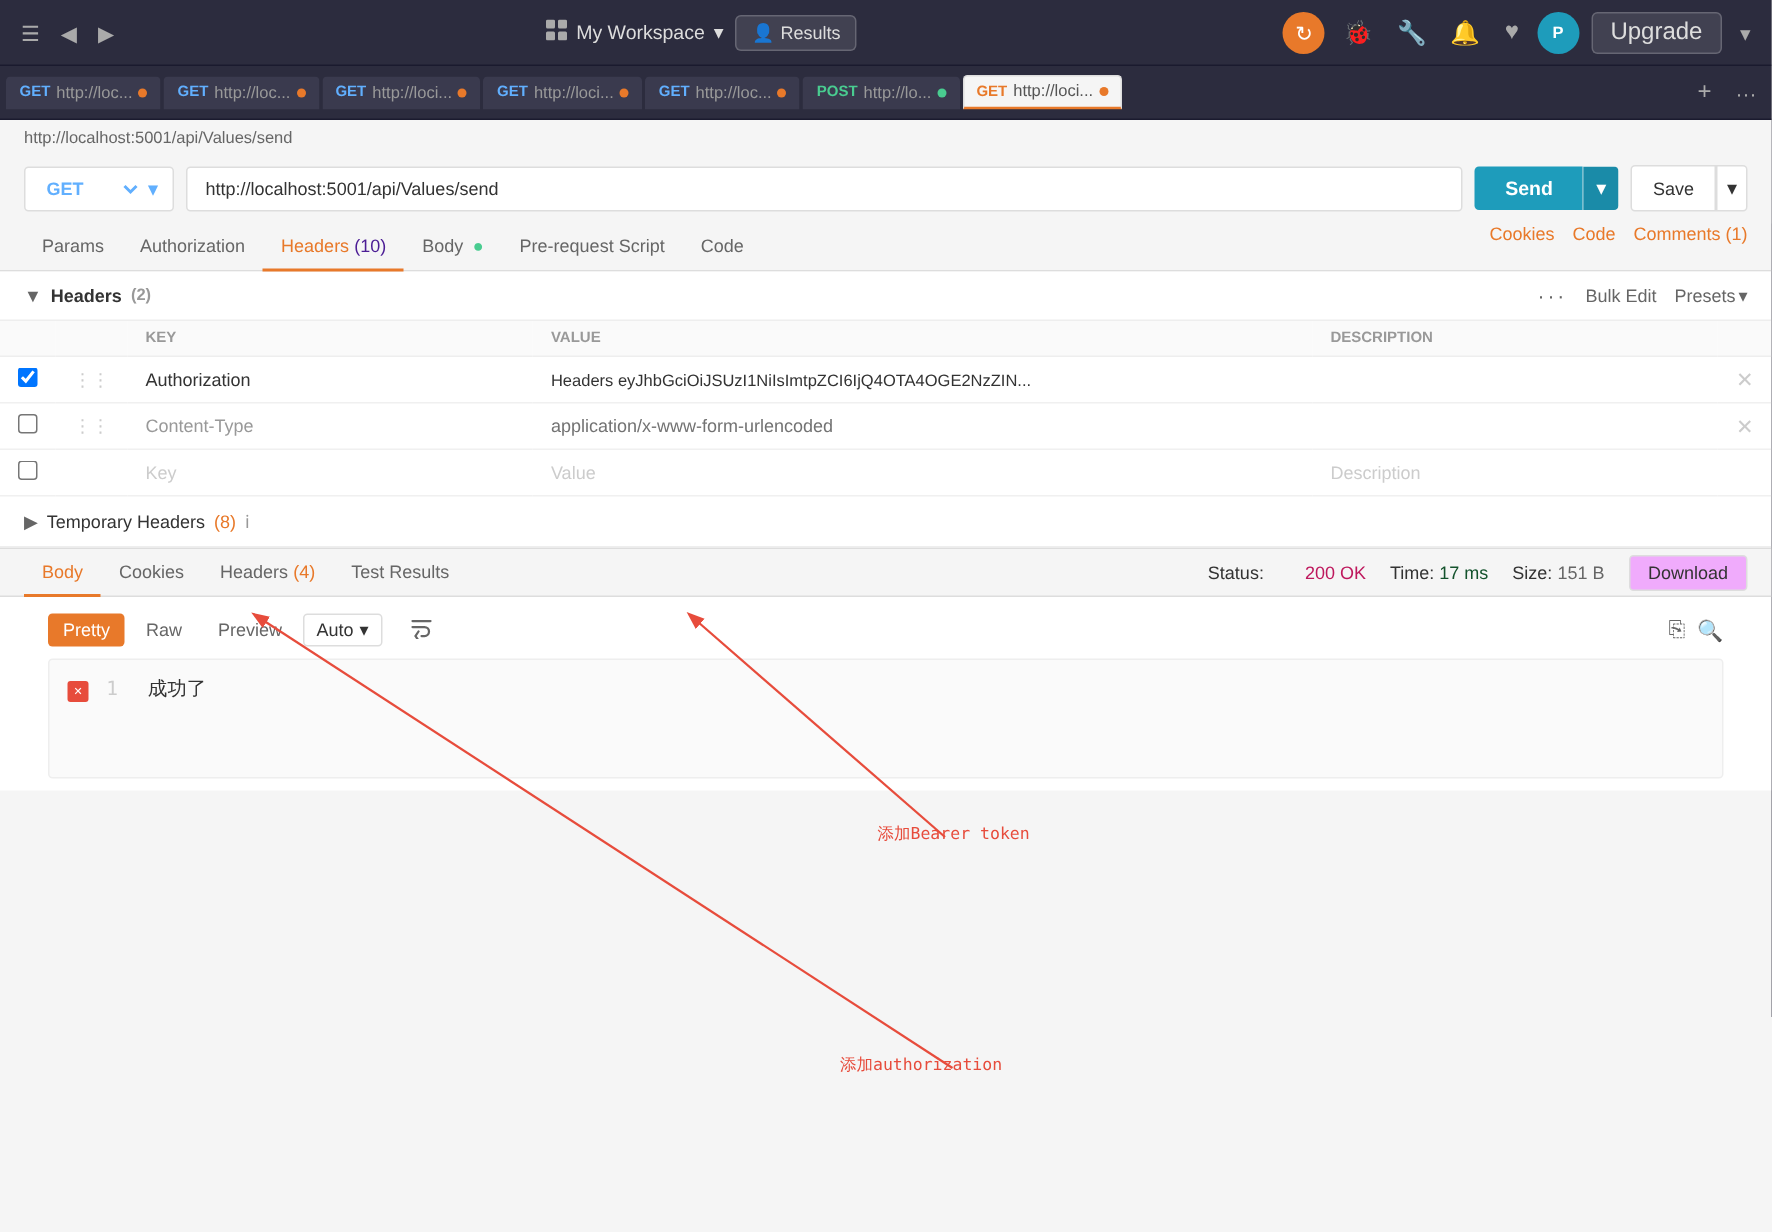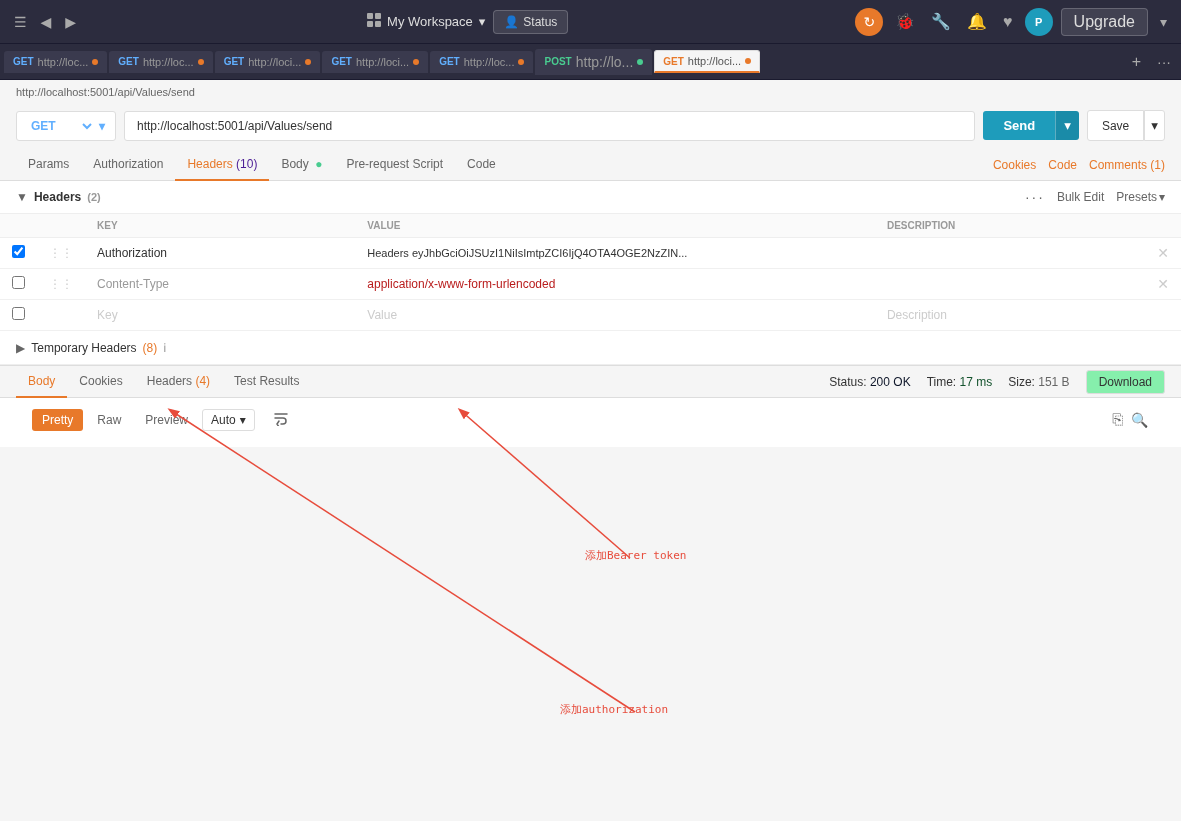--- a/index.html
+++ b/index.html
@@ -81,21 +81,21 @@
     }
     .send-btn-group { display: flex; align-items: center; border-radius: 13px; }
     .send-btn { background: #1e9cbb; color: white; border: none; padding: 7px 20px; font-size: 13px; font-weight: 600; cursor: pointer; border-radius: 3px 0 0 3px; }
     .send-dropdown { background: #1a8ba8; color: white; border: none; padding: 7px 8px; cursor: pointer; border-radius: 0 3px 3px 0; border-left: 1px solid rgba(255,255,255,0.3); }
     .save-btn-group { display: flex; align-items: stretch; }
     .save-btn { background: white; color: #333; border: 1px solid #ddd; padding: 7px 14px; font-size: 12px; cursor: pointer; border-radius: 3px 0 0 3px; }
     .save-dropdown { background: white; color: #333; border: 1px solid #ddd; padding: 7px 6px; cursor: pointer; border-radius: 0 3px 3px 0; border-left: 1px solid #ddd; }
 
     
     .req-tabs {
-      display: flex; align-items: center;
+      display: flex; 
       padding: 0 16px;
       border-bottom: 1px solid #ddd;
       background: #f5f5f5;
       gap: 0;
     }
     .req-tab {
       padding: 8px 12px; cursor: pointer; color: #666; font-size: 12px;
       border-bottom: 2px solid transparent; margin-bottom: -1px;
     }
     .req-tab.active { color: #e8792a; border-bottom-color: #e8792a; }
@@ -129,21 +129,21 @@
     .drag-handle { color: #ccc; cursor: grab; }
     .delete-btn { color: #ccc; background: none; border: none; cursor: pointer; font-size: 14px; }
     input[type="checkbox"] { cursor: pointer; }
     .key-input, .value-input, .desc-input {
       width: 100%; border: none; background: none; font-size: 12px;
       color: #333; outline: none; padding: 2px 0;
     }
     .key-input::placeholder, .value-input::placeholder, .desc-input::placeholder { color: #ccc; }
     .auth-value { color: #333; }
     .content-type-key { color: #999; }
-    .content-type-value { color: #b91c1c; }
+    .content-type-value { color: #737373; }
 
     
     .temp-headers {
       padding: 8px 16px;
       display: flex; align-items: center; gap: 6px;
       border-bottom: 1px solid #eee;
       font-size: 12px; color: #333;
     }
     .temp-headers .toggle { cursor: pointer; color: #666; }
     .info-icon { color: #999; cursor: pointer; font-size: 12px; }
@@ -158,25 +158,25 @@
     }
     .resp-tab {
       padding: 8px 12px; cursor: pointer; color: #666; font-size: 12px;
       border-bottom: 2px solid transparent; margin-bottom: -1px;
     }
     .resp-tab.active { color: #e8792a; border-bottom-color: #e8792a; }
     .resp-tab .badge { color: #e8792a; }
     .resp-status-bar {
       margin-left: auto; display: flex; gap: 16px; align-items: center; font-size: 12px;
     }
-    .status-ok { color: #0f172a; }
+    .status-ok { color: #be185d; margin-left: 24px; }
     .time-val { color: #14532d; }
     .size-val { color: #666; }
     .download-btn {
-      background: #86efac; border: 1px solid #ddd; color: #333;
+      background: #f0abfc; border: 1px solid #ddd; color: #333;
       padding: 4px 12px; border-radius: 3px; cursor: pointer; font-size: 12px;
     }
 
     
     .response-body { padding: 8px 32px; }
     .resp-format-bar {
       display: flex; align-items: center; gap: 4px; margin-bottom: 6px;
     }
     .fmt-btn {
       padding: 4px 10px; border: none; background: none; cursor: pointer;
@@ -240,21 +240,21 @@
           <rect x="8" y="0" width="6" height="6" rx="1" fill="#aaa"></rect>
           <rect x="0" y="8" width="6" height="6" rx="1" fill="#aaa"></rect>
           <rect x="8" y="8" width="6" height="6" rx="1" fill="#aaa"></rect>
         </svg>
       </span>
       <span>My Workspace</span>
       <span>▾</span>
     </button>
     <button class="invite-btn">
       <span>👤</span>
-      <span>Status</span>
+      <span>Results</span>
     </button>
   </div>
   <div class="nav-right">
     <button class="sync-btn">↻</button>
     <button class="nav-icon-btn">🐞</button>
     <button class="nav-icon-btn">🔧</button>
     <button class="nav-icon-btn">🔔</button>
     <button class="nav-icon-btn">♥</button>
     <button class="avatar-btn">P</button>
     <button class="upgrade-btn">
@@ -285,21 +285,21 @@
     <span style="overflow:hidden;text-overflow:ellipsis;white-space:nowrap;max-width:70px;color:#999;font-size:11px">http://loci...</span>
     <span class="tab-dot"></span>
   </div>
   <div class="request-tab">
     <span class="method-label method-get">GET</span>
     <span style="overflow:hidden;text-overflow:ellipsis;white-space:nowrap;max-width:70px;color:#999;font-size:11px">http://loc...</span>
     <span class="tab-dot"></span>
   </div>
   <div class="request-tab">
     <span class="method-label method-post">POST</span>
-    <span style="overflow:hidden;text-overflow:ellipsis;white-space:nowrap;max-width:70px;color:#999;font-size:14px">http://lo...</span>
+    <span style="overflow:hidden;text-overflow:ellipsis;white-space:nowrap;max-width:70px;color:#999;font-size:11px">http://lo...</span>
     <span class="tab-dot green"></span>
   </div>
   <div class="request-tab active" style="border-bottom: 2px solid #e8792a;">
     <span class="method-label" style="color:#e8792a">GET</span>
     <span style="overflow:hidden;text-overflow:ellipsis;white-space:nowrap;max-width:70px;color:#555;font-size:11px">http://loci...</span>
     <span class="tab-dot"></span>
   </div>
   <div class="tab-actions">
     <button class="tab-add-btn">+</button>
     <button class="tab-more-btn">···</button>
@@ -496,20 +496,25 @@
         <button class="fmt-btn" style="margin-left:4px;">
           <svg width="16" height="16" viewBox="0 0 16 16" fill="none">
             <path d="M2 4h12M2 8h8a3 3 0 010 6H8M6 11l-2 3 2 3" stroke="#666" stroke-width="1.5" stroke-linecap="round" fill="none"></path>
           </svg>
         </button>
         <div class="resp-actions">
           <button class="resp-icon-btn">⎘</button>
           <button class="resp-icon-btn">🔍</button>
         </div>
       </div>
+      <div class="response-code">
+        <span class="error-indicator">✕</span>
+        <span class="line-num">1</span>
+        <span class="code-success">成功了</span>
+      </div>
     </div>
   </div>
 
   <svg class="annotation-layer" viewBox="0 0 1181 745" xmlns="http://www.w3.org/2000/svg">
 
     <line x1="630" y1="478" x2="460" y2="330" stroke="#e74c3c" stroke-width="1.5" marker-end="url(#arrow)"></line>
 
     <line x1="635" y1="632" x2="170" y2="330" stroke="#e74c3c" stroke-width="1.5" marker-end="url(#arrow)"></line>
     <defs>
       <marker id="arrow" markerWidth="8" markerHeight="8" refX="6" refY="3" orient="auto">

